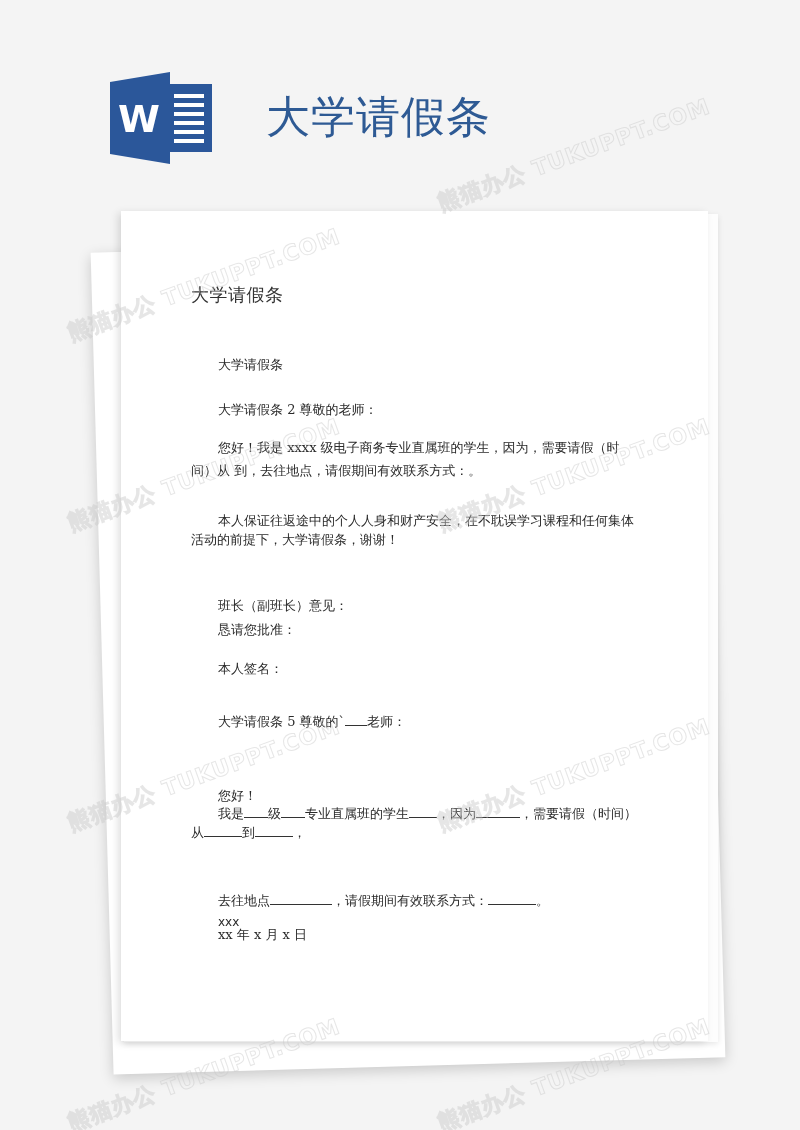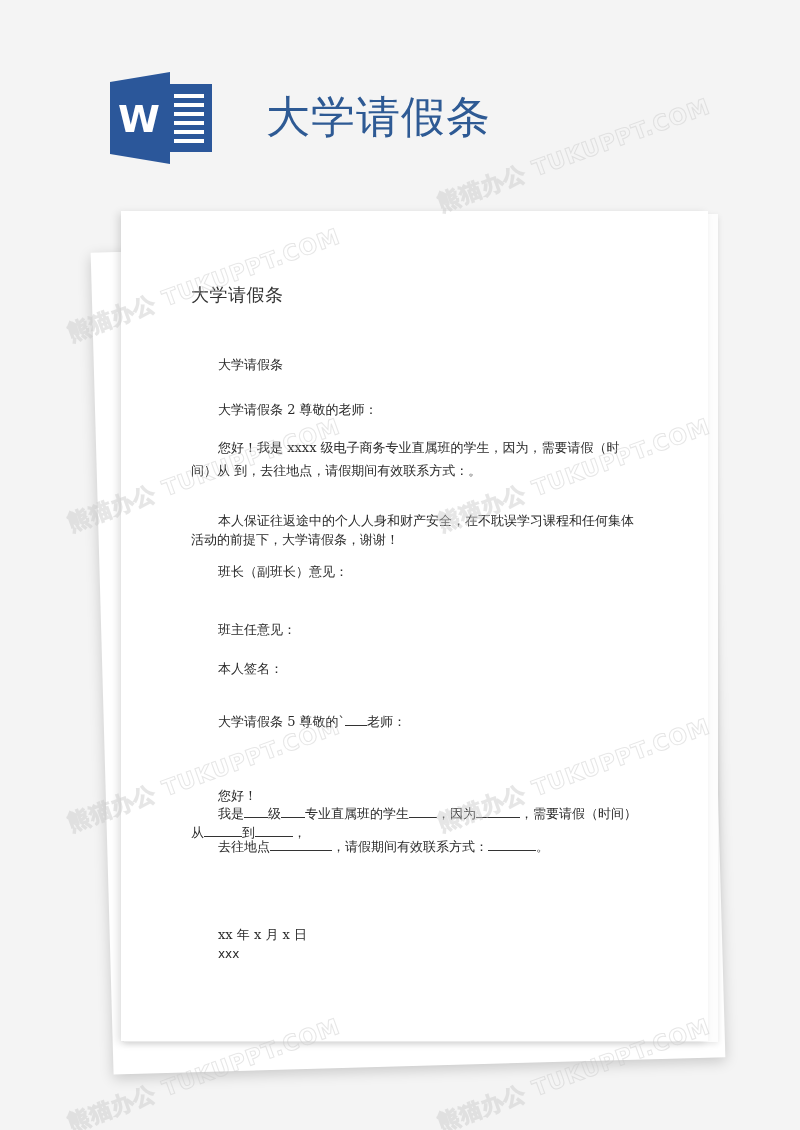--- a/index.html
+++ b/index.html
@@ -63,34 +63,34 @@
 <div class="page-back"></div>
 <div class="page-mid"></div>
 
 <div class="page-main">
   <div class="doc-heading">大学请假条</div>
   <div class="body">
     <div class="para" style="top:144px">大学请假条</div>
     <div class="para" style="top:189px">大学请假条 2 尊敬的老师：</div>
     <div class="para" style="top:225px; line-height:23px;">您好！我是 xxxx 级电子商务专业直属班的学生，因为，需要请假（时间）从 到，去往地点，请假期间有效联系方式：。</div>
     <div class="para" style="top:300px;">本人保证往返途中的个人人身和财产安全，在不耽误学习课程和任何集体活动的前提下，大学请假条，谢谢！</div>
-    <div class="para" style="top:351px">班长（副班长）意见：</div>
-    <div class="para" style="top:409px">班主任意见：</div>
+    <div class="para" style="top:385px">班长（副班长）意见：</div>
+    <div class="para" style="top:409px">恳请您批准：</div>
     <div class="para" style="top:448px">本人签名：</div>
     <div class="para" style="top:501px">
       <span>大学请假条 5 尊敬的`</span><span class="blank" style="width:22px"></span><span>老师：</span>
     </div>
     <div class="para" style="top:575px">您好！</div>
     <div class="para" style="top:593px">
       <span>我是</span><span class="blank" style="width:24px"></span><span>级</span><span class="blank" style="width:24px"></span><span>专业直属班的学生</span><span class="blank" style="width:28px"></span><span>，因为</span><span class="blank" style="width:44px"></span><span>，需要请假（时间）从</span><span class="blank" style="width:38px"></span><span>到</span><span class="blank" style="width:38px"></span><span>，</span>
     </div>
-    <div class="para" style="top:626px">
+    <div class="para" style="top:680px">
       <span>去往地点</span><span class="blank" style="width:62px"></span><span>，请假期间有效联系方式：</span><span class="blank" style="width:48px"></span><span>。</span>
     </div>
-    <div class="para" style="top:702px; font-family:'DejaVu Sans','Liberation Sans',sans-serif; font-size:12px;margin-top:32px;">xxx</div>
+    <div class="para" style="top:702px; font-family:'DejaVu Sans','Liberation Sans',sans-serif; font-size:12px;">xxx</div>
     <div class="para" style="top:714px">xx 年 x 月 x 日</div>
   </div>
 </div>
 
 <div class="wm" style="left:430px; top:140px;">熊猫办公 TUKUPPT.COM</div>
 <div class="wm" style="left:60px; top:270px;">熊猫办公 TUKUPPT.COM</div>
 <div class="wm" style="left:430px; top:460px;">熊猫办公 TUKUPPT.COM</div>
 <div class="wm" style="left:60px; top:460px;">熊猫办公 TUKUPPT.COM</div>
 <div class="wm" style="left:430px; top:760px;">熊猫办公 TUKUPPT.COM</div>
 <div class="wm" style="left:60px; top:760px;">熊猫办公 TUKUPPT.COM</div>

